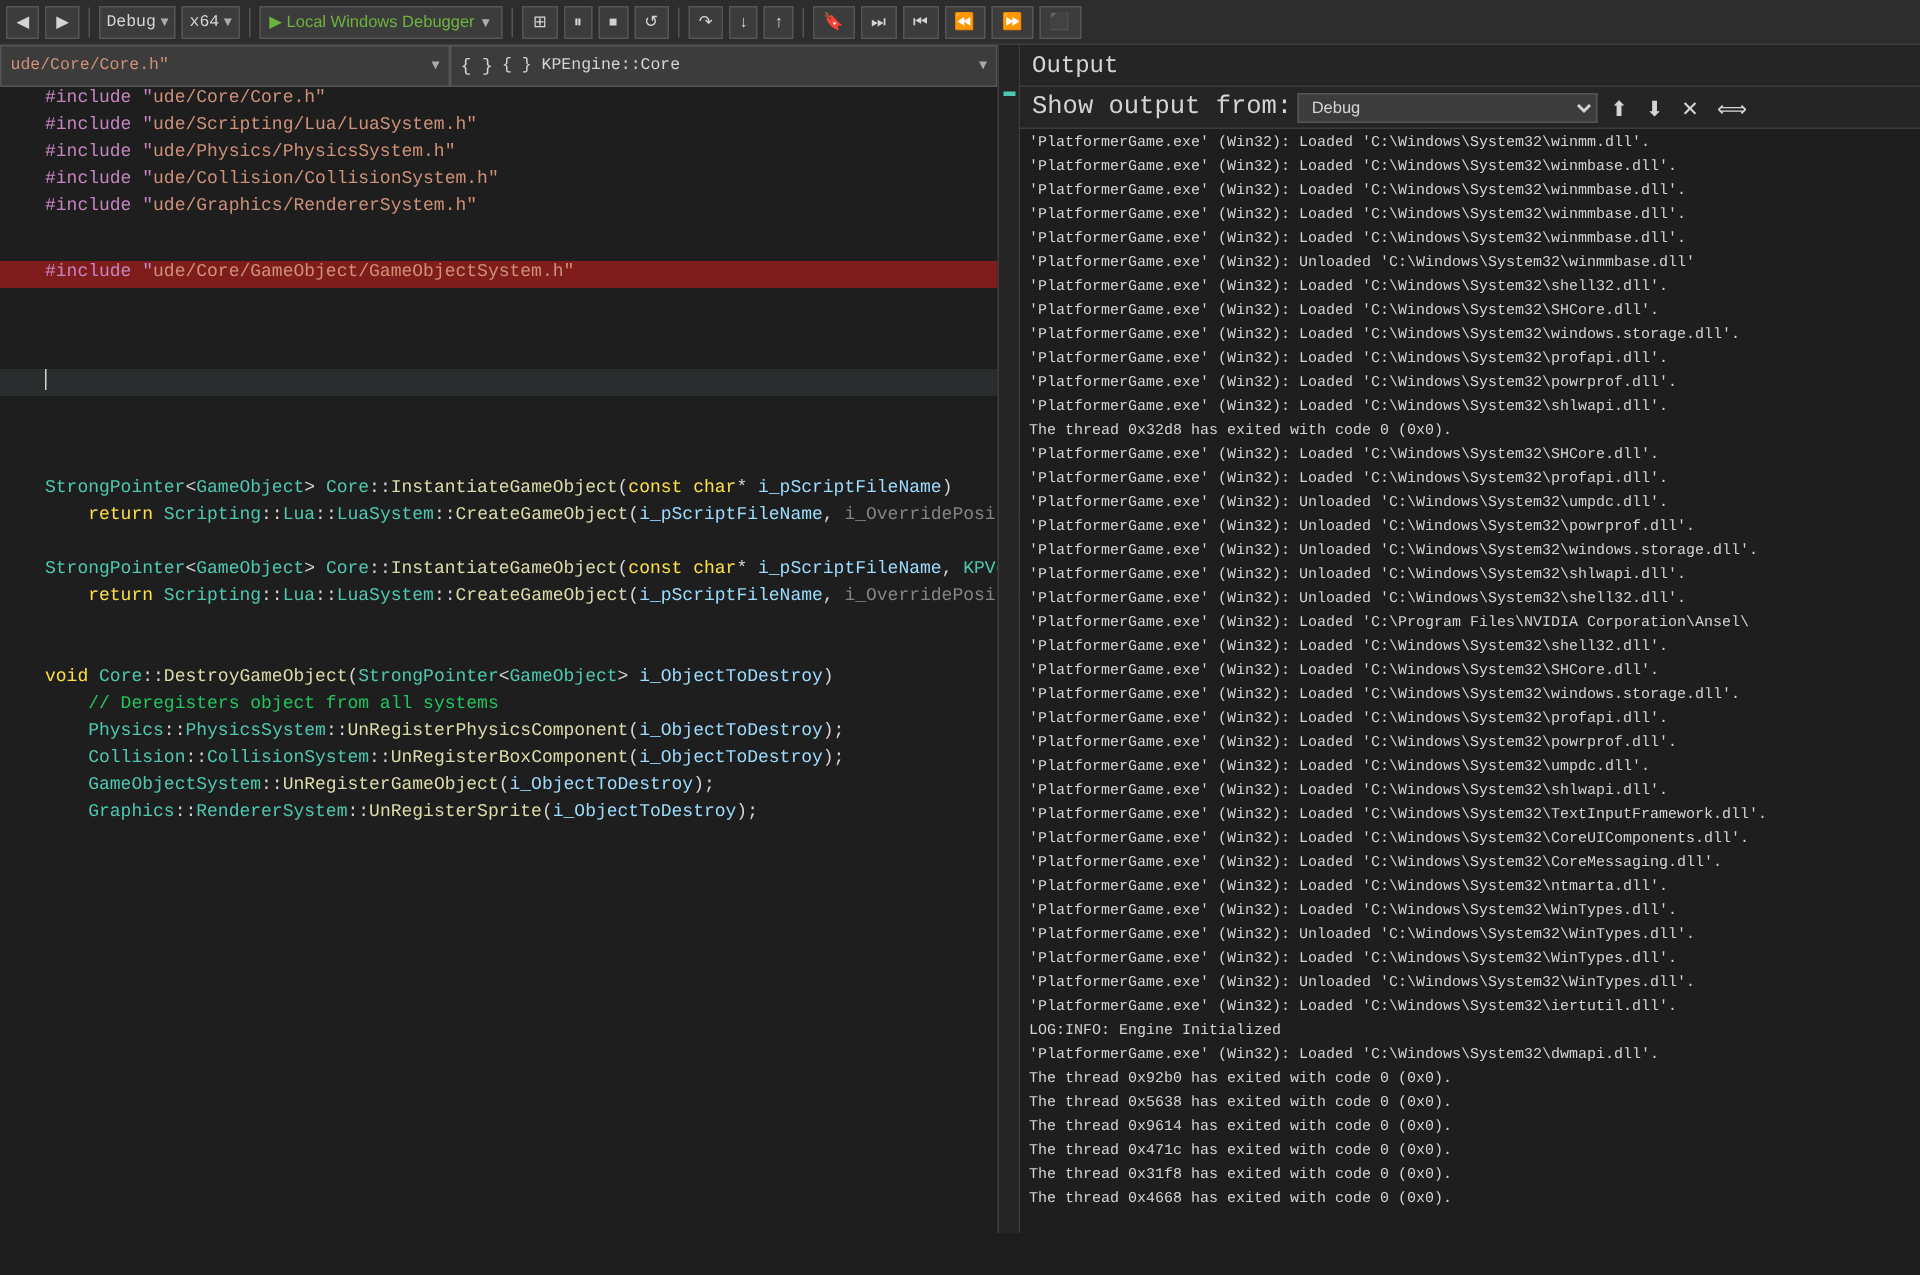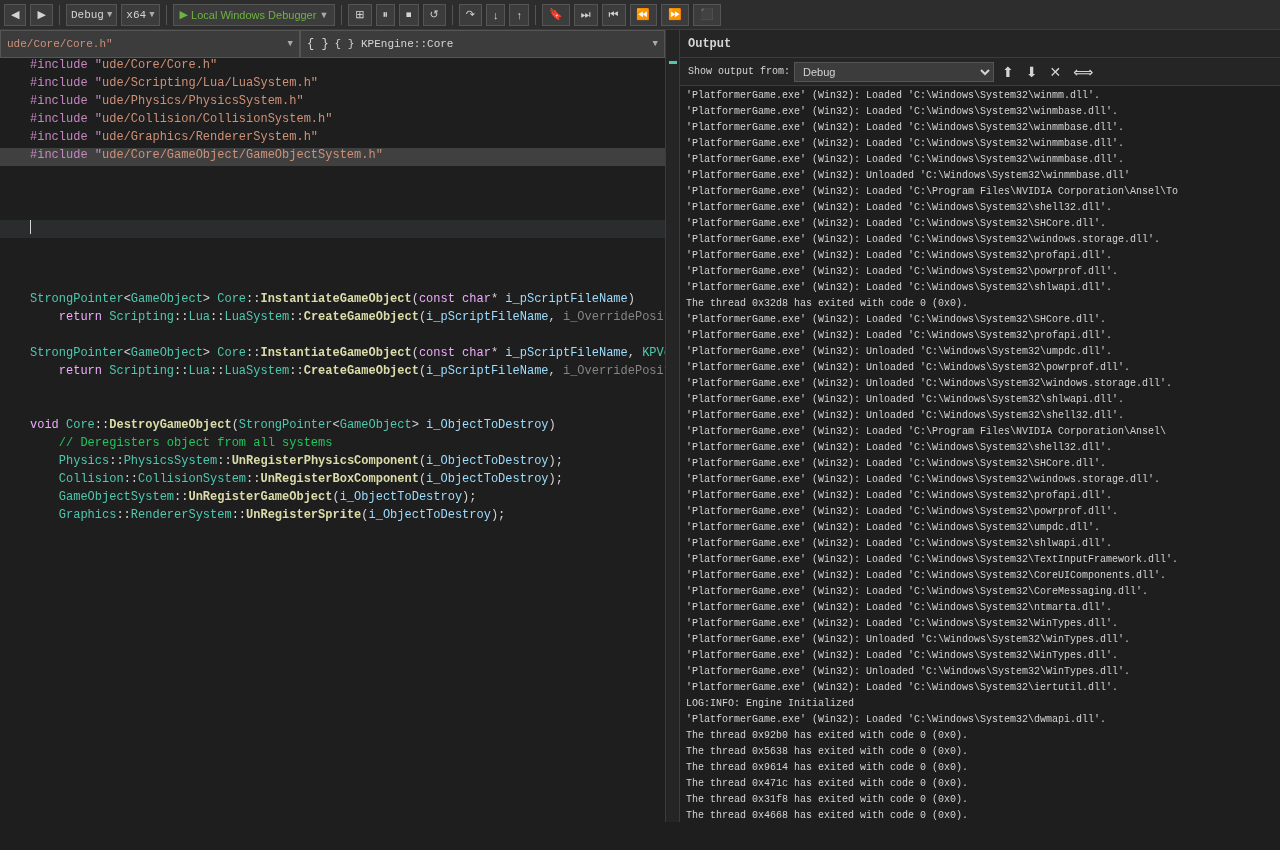--- a/index.html
+++ b/index.html
@@ -103,23 +103,23 @@
       font-size: 11px;
     }
 
     .code-text {
       flex: 1;
       white-space: pre;
       font-size: 12px;
     }
 
     
-    .kw { color: #f0abfc; text-align: right; }
+    .kw { color: #fde047; text-align: right; }
     .type { color: #4ec9b0; text-align: right; }
-    .fn { color: #dcdcaa; font-weight: bold; }
+    .fn { color: #dcdcaa; }
     .str { color: #ce9178; }
     .cmt { color: #22c55e; }
     .punct { color: #d4d4d4; }
     .inc { color: #c586c0; }
     .light-blue { color: #9cdcfe; }
 
     
     #output-panel {
       flex: 1;
       background: #1e1e1e;
@@ -131,38 +131,38 @@
       height: 28px;
       background: #252526;
       border-bottom: 1px solid #3c3c3c;
       display: flex;
       align-items: center;
       padding: 0 8px;
       gap: 6px;
     }
 
     #output-title {
-      font-size: 12px;
-      color: #d4d4d4;
-      font-weight: 700;
+      font-size: 16px;
+      color: #d4d4d4;
+      font-weight: 400;
     }
 
     #output-controls {
       display: flex;
       align-items: center;
       gap: 4px;
       padding: 0 8px;
       height: 28px;
       background: #252526;
       border-bottom: 1px solid #3c3c3c;
     }
 
     #output-label {
       color: #d4d4d4;
-      font-size: 10px;
+      font-size: 17px;
       white-space: nowrap;
     }
 
     #output-source-select {
       background: #3c3c3c;
       border: 1px solid #555;
       color: #d4d4d4;
       padding: 1px 4px;
       font-size: 11px;
       height: 20px;
@@ -195,21 +195,22 @@
       color: #d4d4d4;
       padding: 0 2px;
     }
 
     
     ::-webkit-scrollbar { width: 10px; height: 10px; }
     ::-webkit-scrollbar-track { background: #1e1e1e; }
     ::-webkit-scrollbar-thumb { background: #424242; }
 
     .highlight-line {
-      background: #404040;
+      background: #7f1d1d;
+      margin-top: 26px;
     }
 
     
     .fb-dropdown {
       height: 28px;
       background: #3c3c3c;
       border: 1px solid #555;
       color: #d4d4d4;
       font-size: 11px;
       display: flex;
@@ -440,21 +441,20 @@
     </div>
 
     <div id="output-content">
 
     <div class="output-line">'PlatformerGame.exe' (Win32): Loaded 'C:\Windows\System32\winmm.dll'.</div>
         <div class="output-line">'PlatformerGame.exe' (Win32): Loaded 'C:\Windows\System32\winmbase.dll'.</div>
         <div class="output-line">'PlatformerGame.exe' (Win32): Loaded 'C:\Windows\System32\winmmbase.dll'.</div>
         <div class="output-line">'PlatformerGame.exe' (Win32): Loaded 'C:\Windows\System32\winmmbase.dll'.</div>
         <div class="output-line">'PlatformerGame.exe' (Win32): Loaded 'C:\Windows\System32\winmmbase.dll'.</div>
         <div class="output-line">'PlatformerGame.exe' (Win32): Unloaded 'C:\Windows\System32\winmmbase.dll'</div>
-        <div class="output-line">'PlatformerGame.exe' (Win32): Loaded 'C:\Program Files\NVIDIA Corporation\Ansel\To</div>
         <div class="output-line">'PlatformerGame.exe' (Win32): Loaded 'C:\Windows\System32\shell32.dll'.</div>
         <div class="output-line">'PlatformerGame.exe' (Win32): Loaded 'C:\Windows\System32\SHCore.dll'.</div>
         <div class="output-line">'PlatformerGame.exe' (Win32): Loaded 'C:\Windows\System32\windows.storage.dll'.</div>
         <div class="output-line">'PlatformerGame.exe' (Win32): Loaded 'C:\Windows\System32\profapi.dll'.</div>
         <div class="output-line">'PlatformerGame.exe' (Win32): Loaded 'C:\Windows\System32\powrprof.dll'.</div>
         <div class="output-line">'PlatformerGame.exe' (Win32): Loaded 'C:\Windows\System32\shlwapi.dll'.</div>
         <div class="output-line">The thread 0x32d8 has exited with code 0 (0x0).</div>
         <div class="output-line">'PlatformerGame.exe' (Win32): Loaded 'C:\Windows\System32\SHCore.dll'.</div>
         <div class="output-line">'PlatformerGame.exe' (Win32): Loaded 'C:\Windows\System32\profapi.dll'.</div>
         <div class="output-line">'PlatformerGame.exe' (Win32): Unloaded 'C:\Windows\System32\umpdc.dll'.</div>

